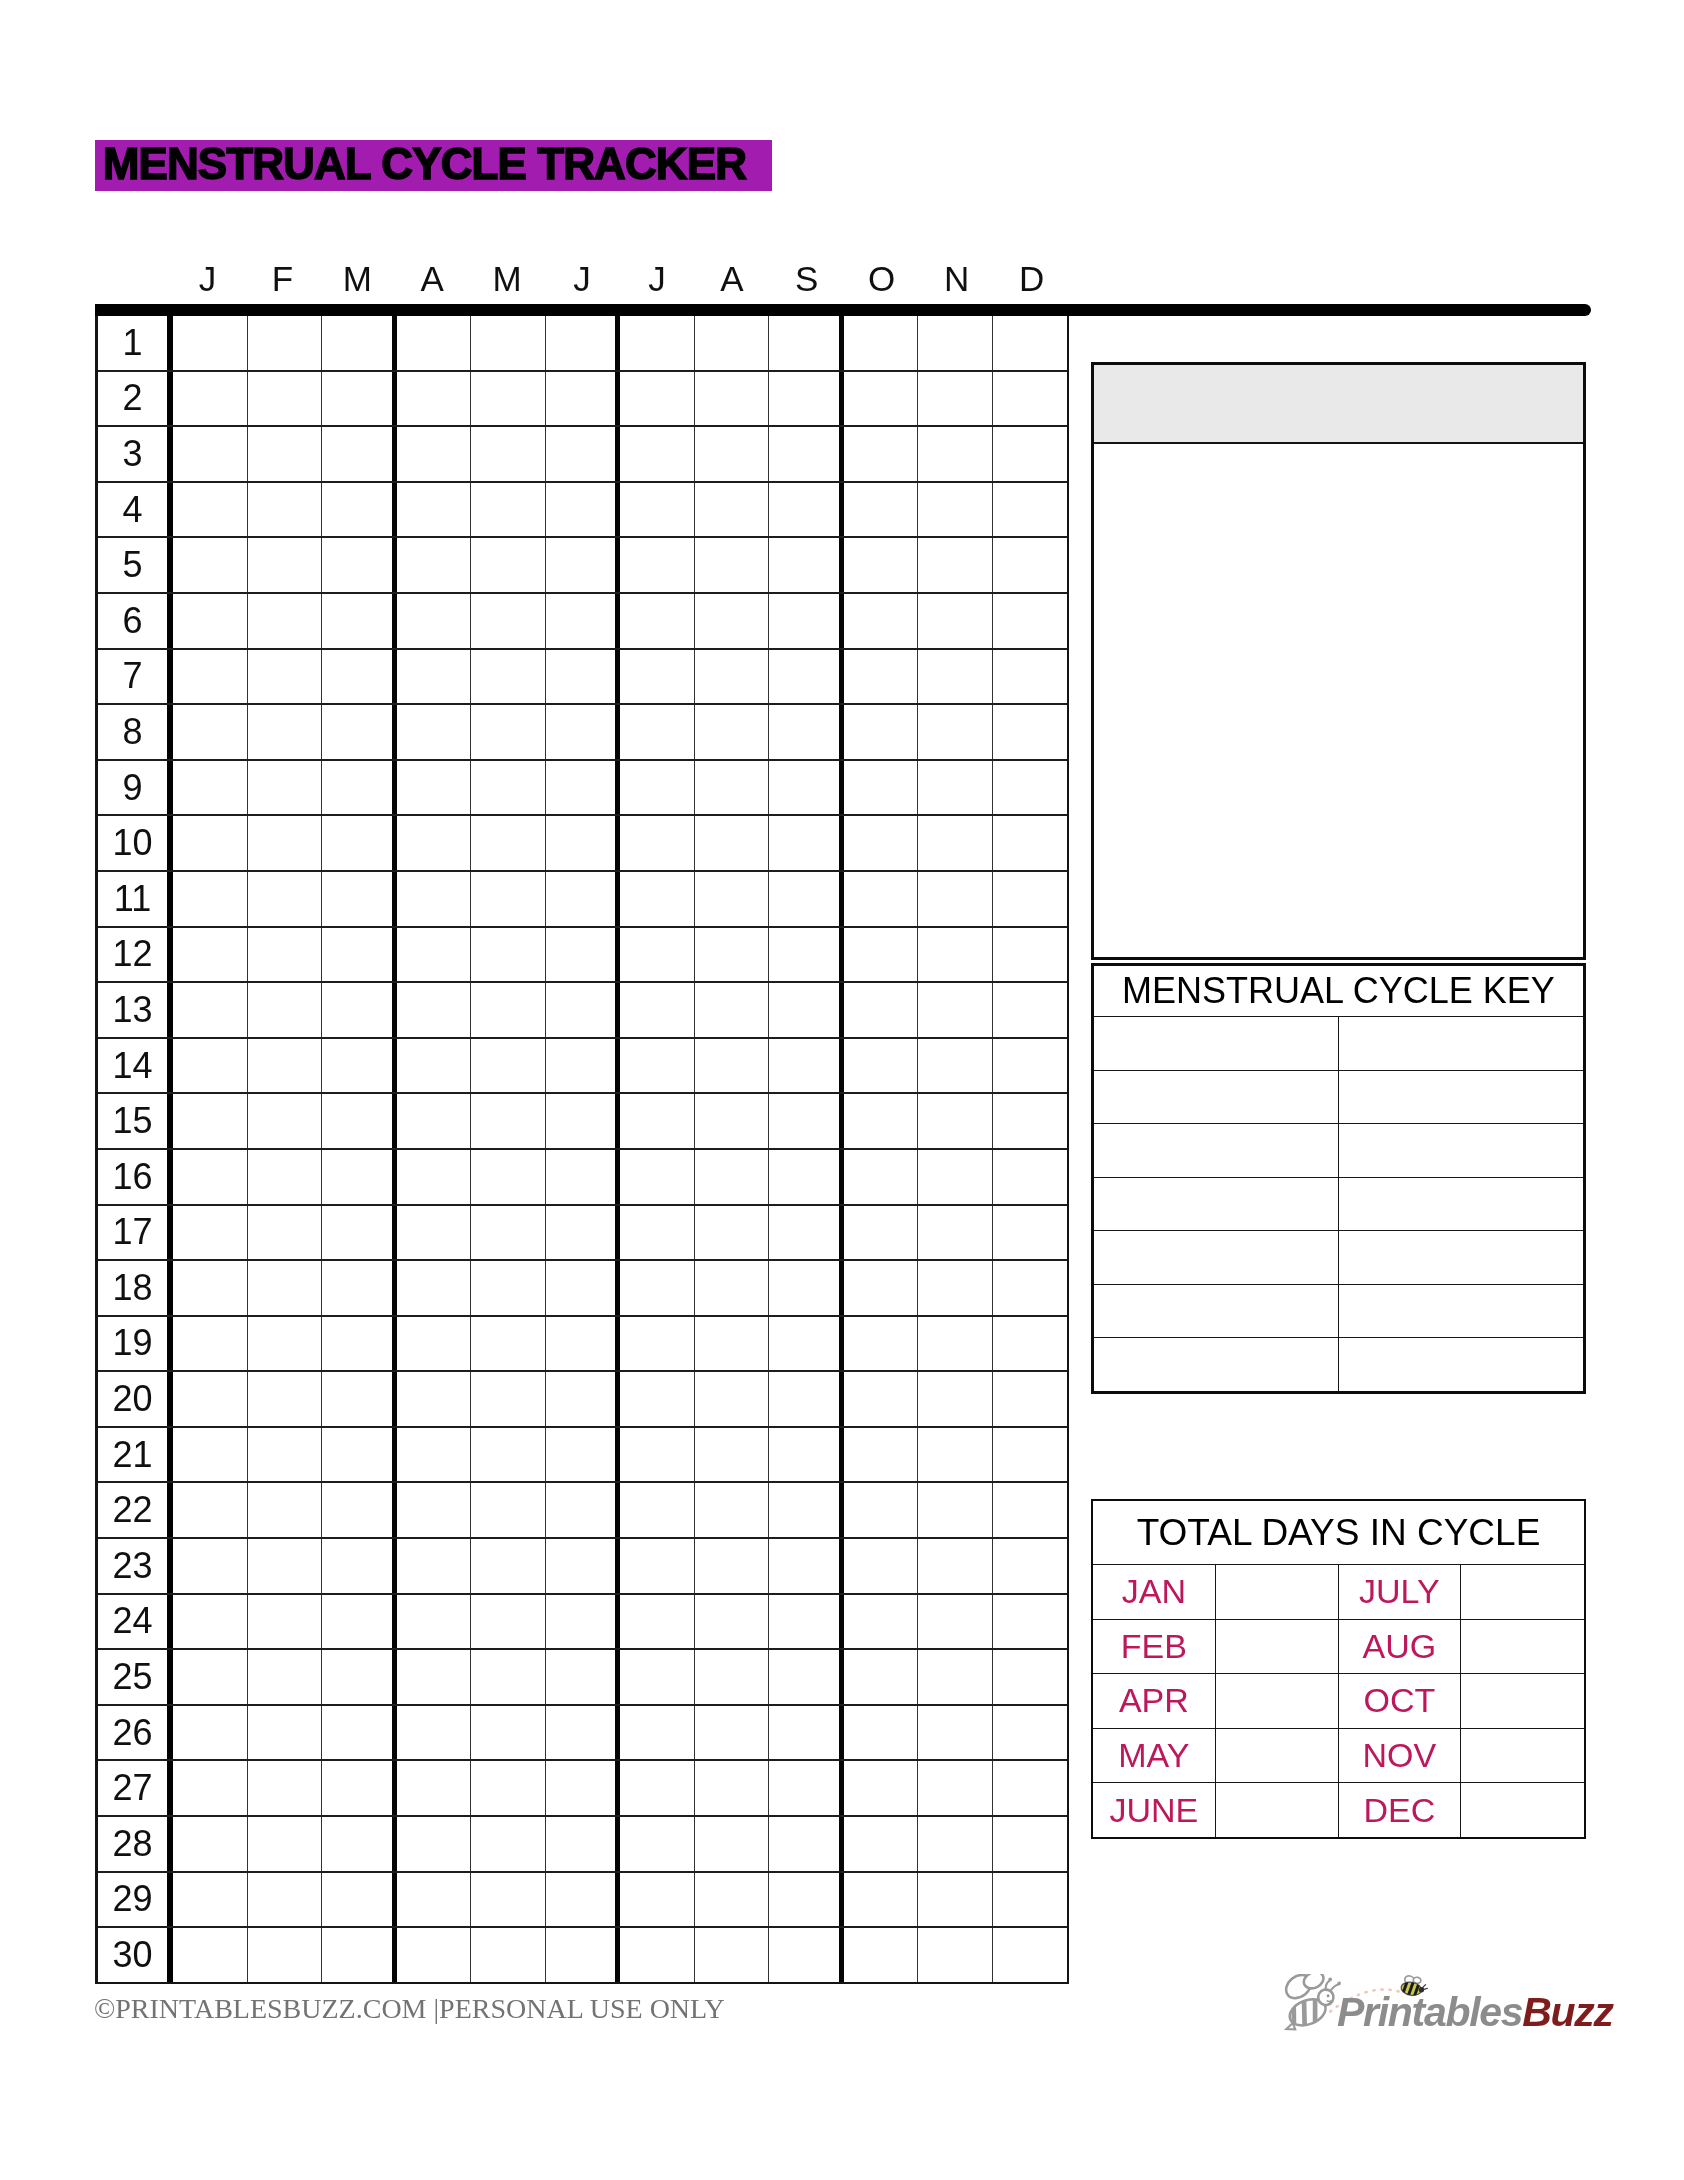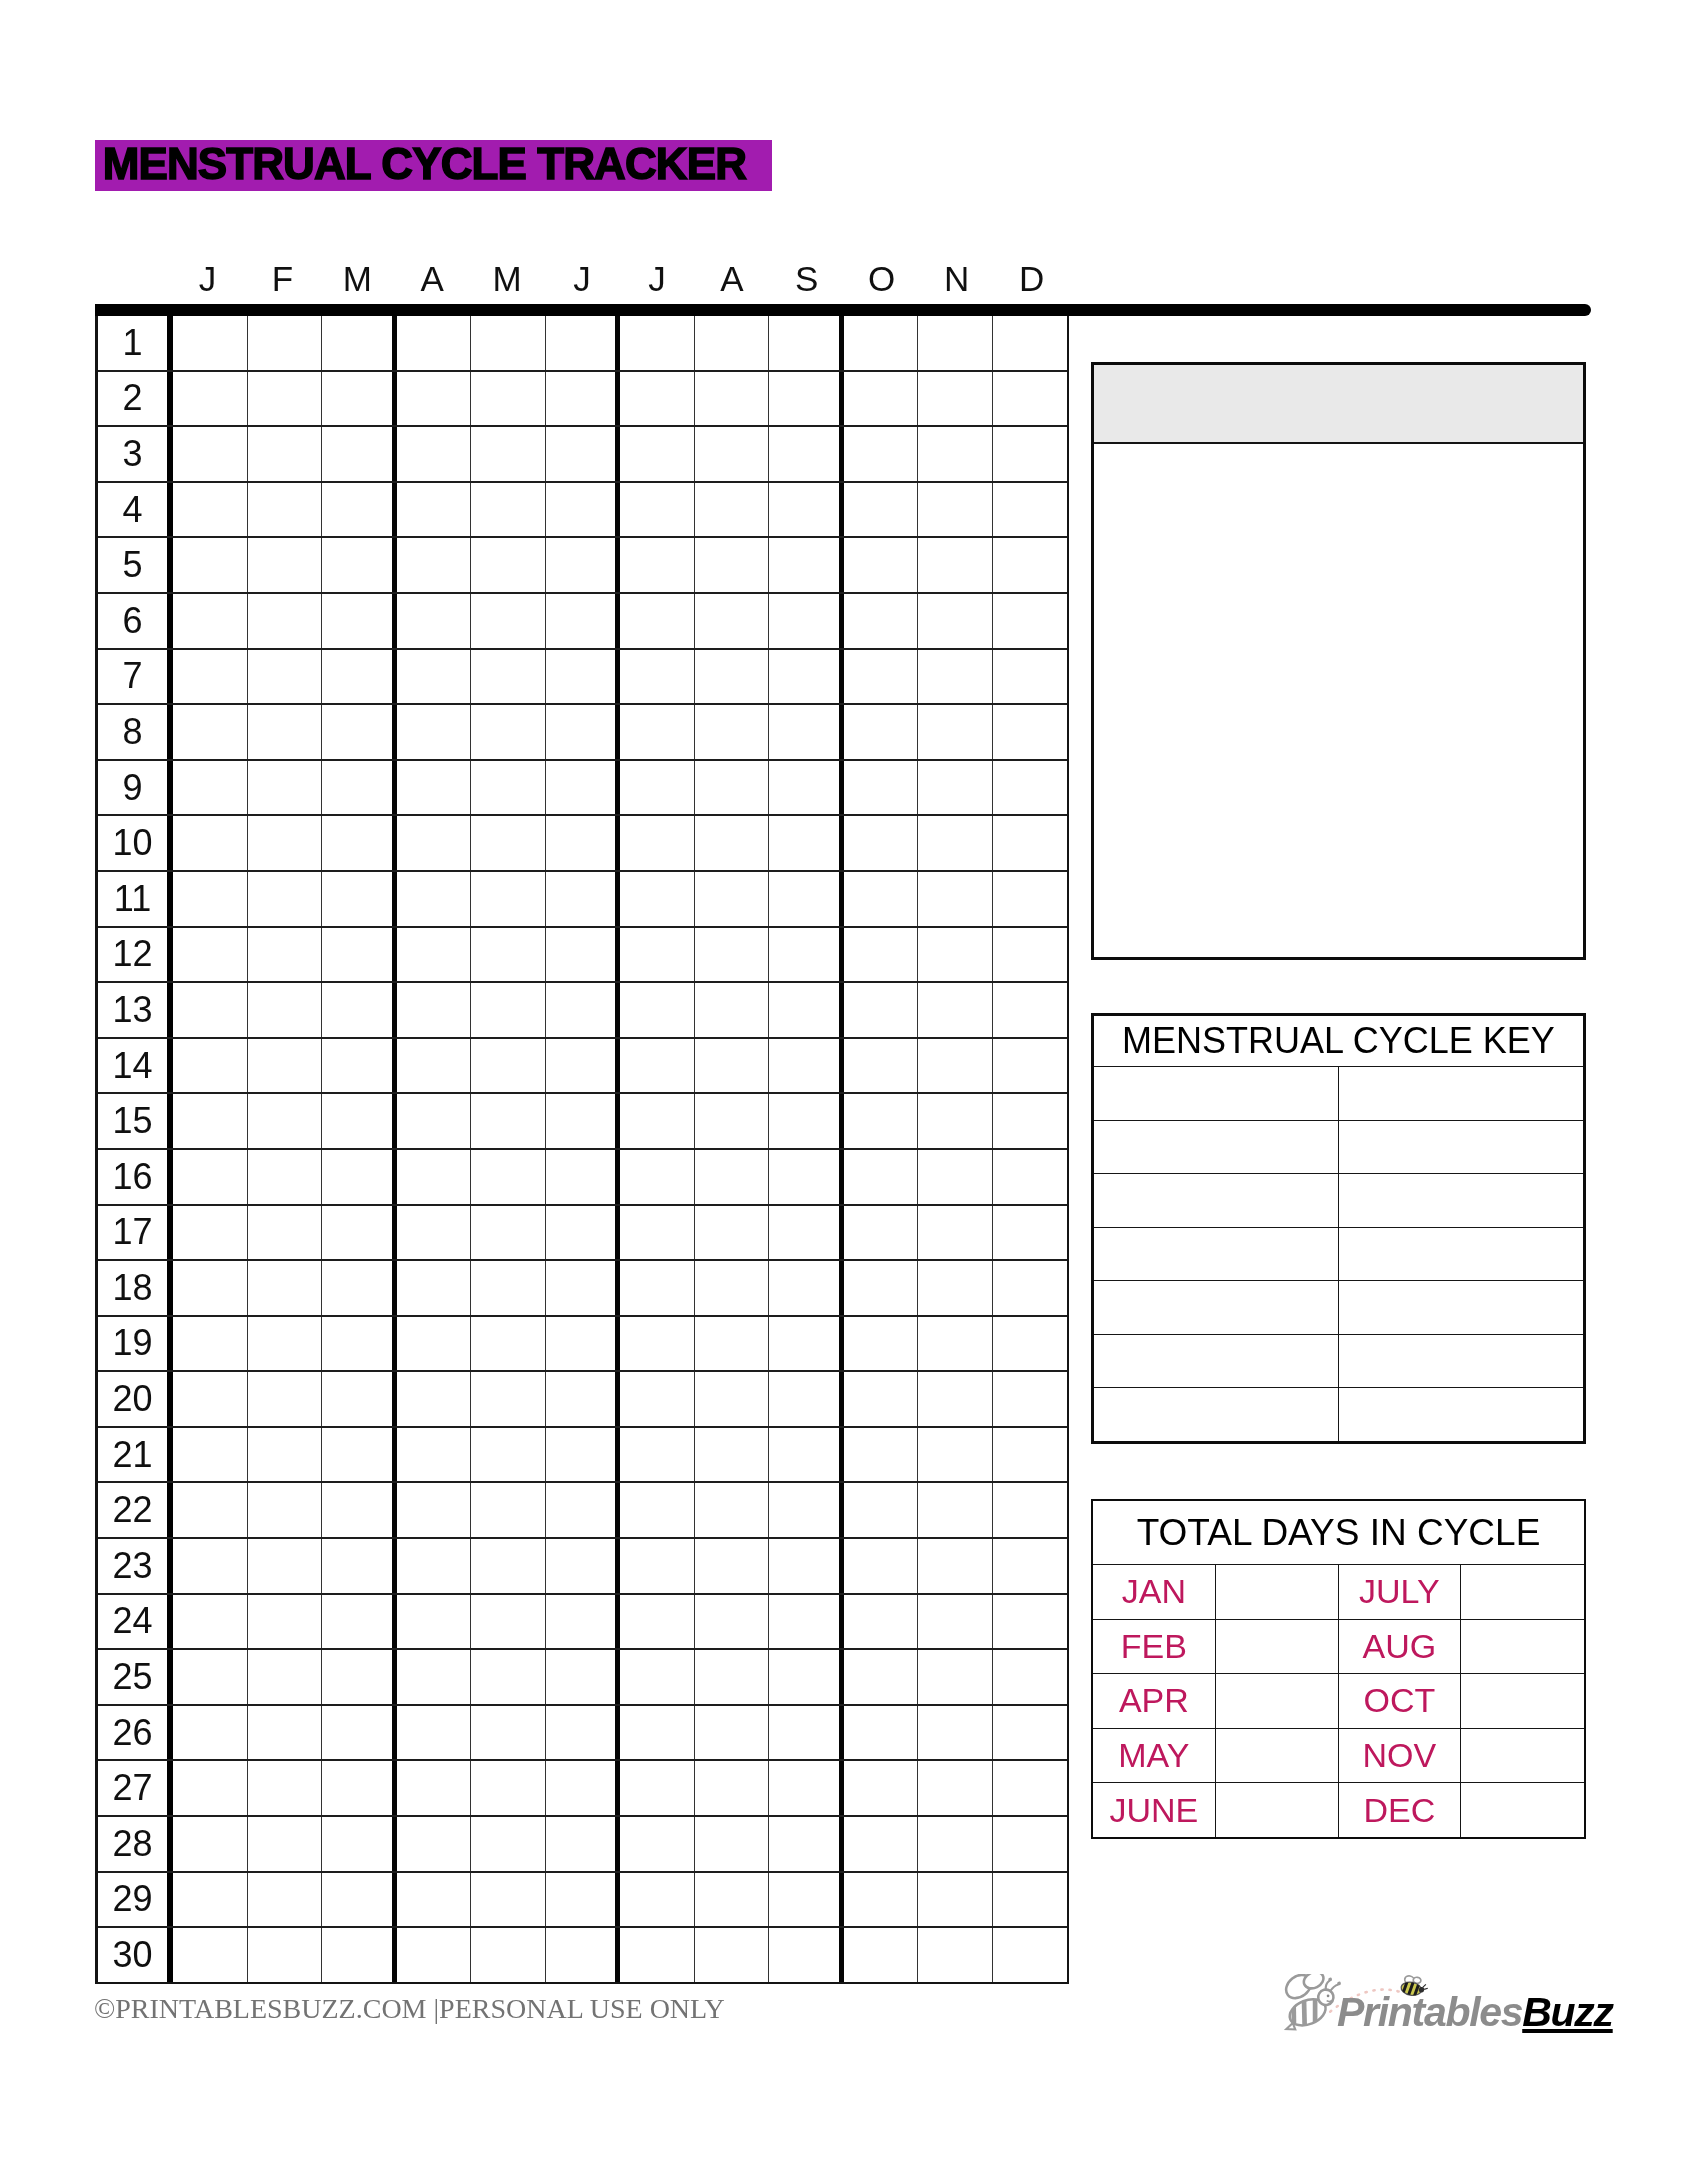--- a/index.html
+++ b/index.html
@@ -46,21 +46,21 @@
   
   .notes{
     position:absolute;left:1091px;top:362px;width:495px;height:598px;
     border:3.4px solid #0c0c0c;box-sizing:border-box;background:#fff;
     display:flex;flex-direction:column;
   }
   .notes-head{height:79px;background:#e9e9e9;border-bottom:2.6px solid #141414;box-sizing:border-box;}
   .notes-body{flex:1;}
   
   .key{
-    position:absolute;left:1091px;top:1013px;width:495px;height:431px;
+    position:absolute;left:1091px;top:963px;width:495px;height:431px;
     border:3.4px solid #0c0c0c;box-sizing:border-box;background:#fff;
     display:flex;flex-direction:column;
   }
   .key-title{
     height:51px;flex:0 0 51px;display:flex;align-items:center;justify-content:center;
     font-size:36px;border-bottom:1.7px solid #161616;box-sizing:border-box;
   }
   .key-row{flex:1;display:grid;grid-template-columns:1fr 1fr;}
   .key-row + .key-row{border-top:1.7px solid #161616;}
   .key-cell.left{border-right:1.7px solid #161616;}
@@ -89,21 +89,21 @@
   }
   
   .logo{position:absolute;left:1274px;top:1974px;width:332px;height:77px;}
   .logo-art{position:absolute;left:0;top:0;width:332px;height:77px;}
   .logo-text{
     position:absolute;left:63px;top:15.3px;
     font-size:41px;font-weight:bold;font-style:italic;letter-spacing:-1.3px;
     white-space:nowrap;
   }
   .brand{color:#8c8c8c;}
-  .accent{color:#000000;text-decoration:underline;}
+  .accent{color:#7f1d1d;}
 </style>
 </head>
 <body>
 
 <div class="title">MENSTRUAL CYCLE TRACKER</div>
 
 <div class="month-header">
   <span class="mh">J</span>
     <span class="mh">F</span>
     <span class="mh">M</span>

